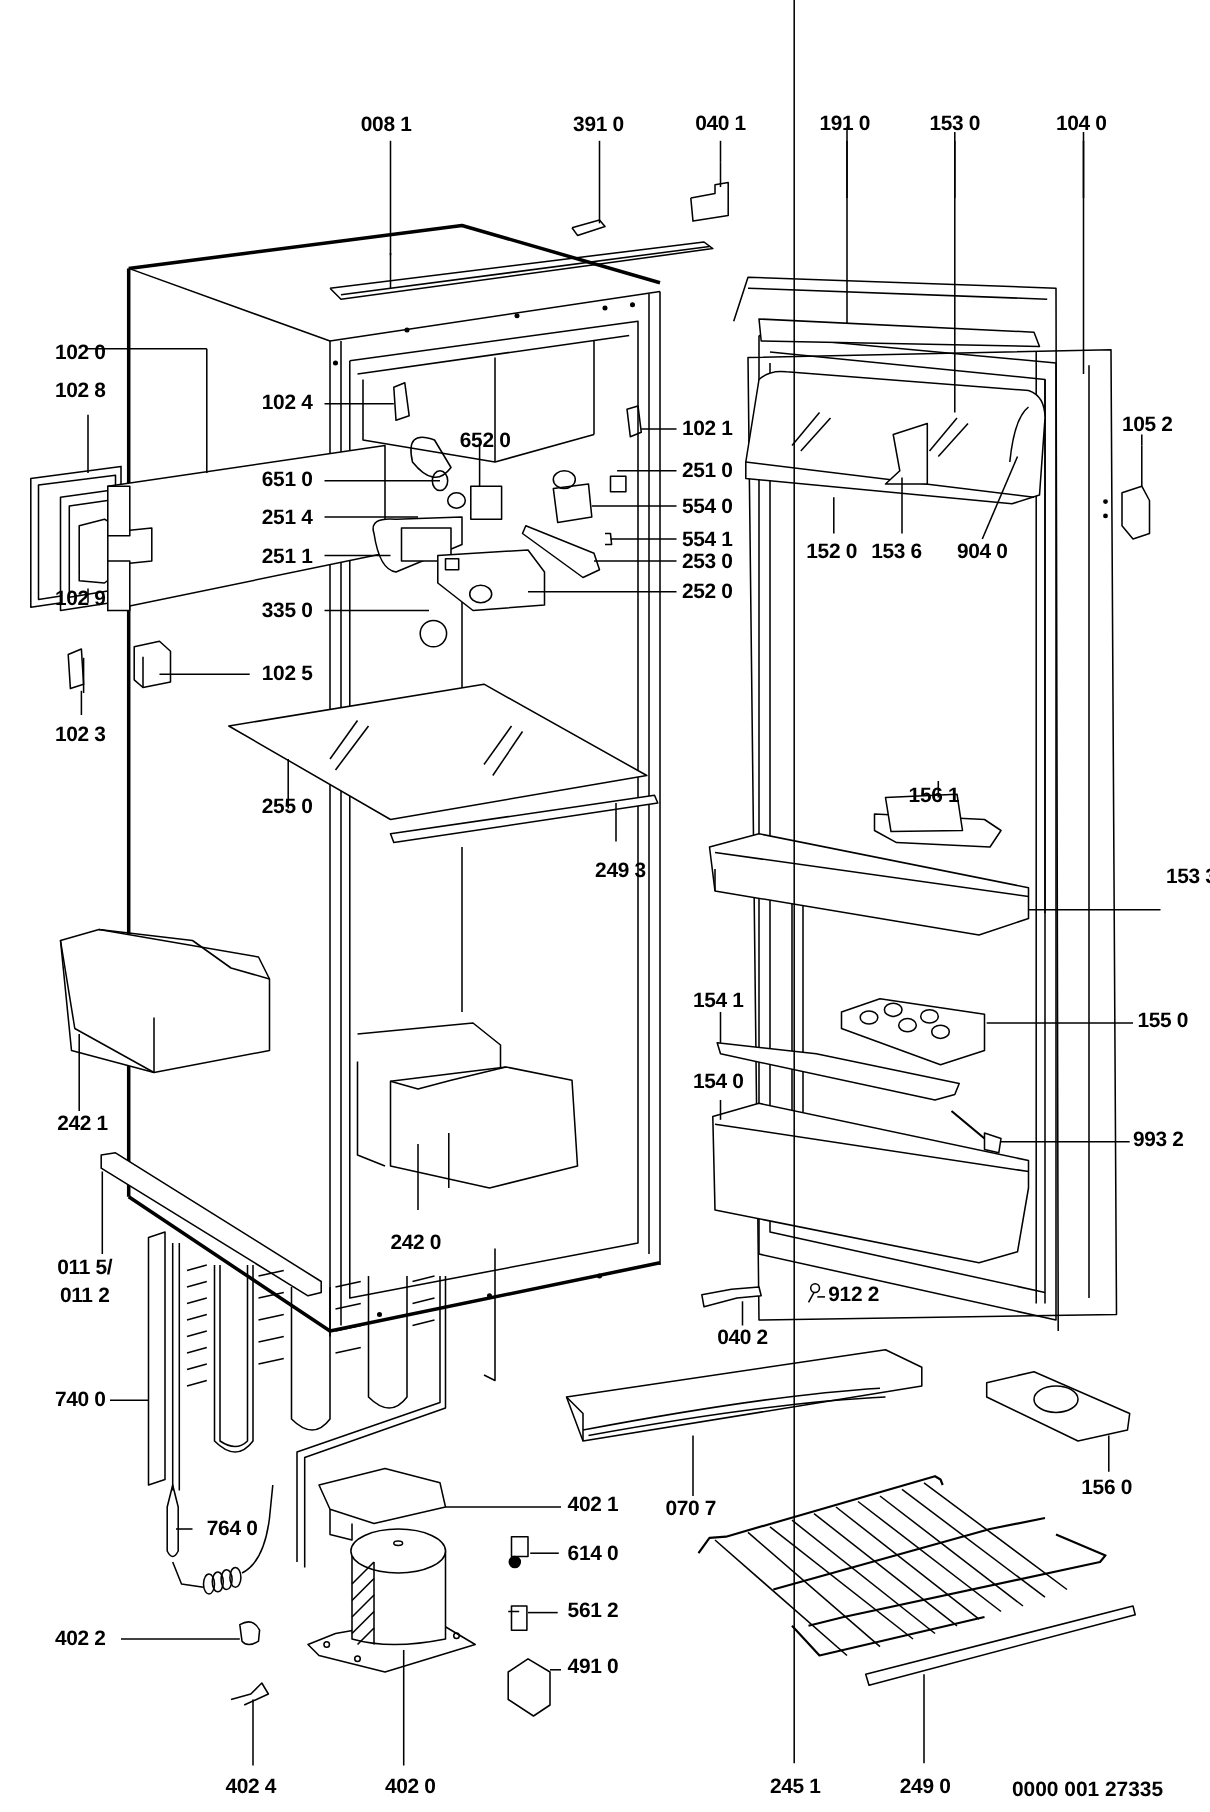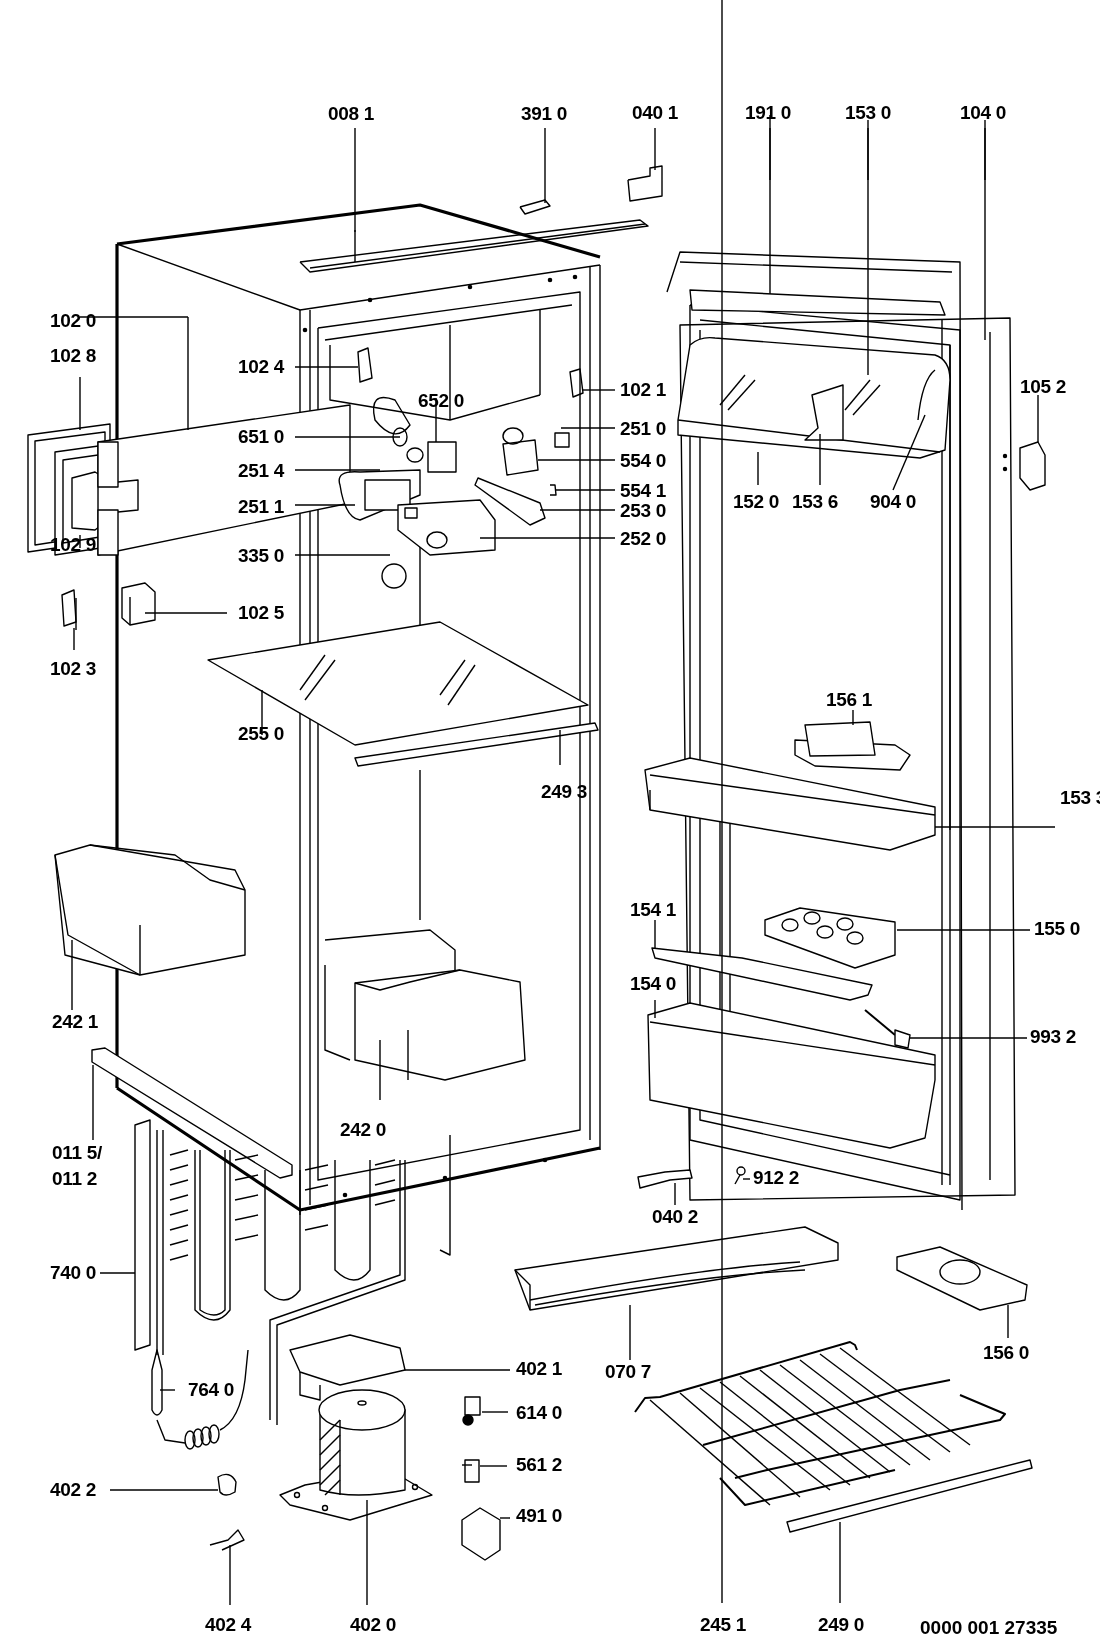--- a/index.html
+++ b/index.html
@@ -2,21 +2,21 @@
 <html><head>
 <meta charset="utf-8">
 <style>
   html, body { margin: 0; padding: 0; background: #ffffff; }
   body { width: 1100px; height: 1647px; position: relative; overflow: hidden;
          font-family: "Liberation Sans", sans-serif; }
   #diagram { position: absolute; left: 0; top: 0; width: 1100px; height: 1647px; }
   .lbl { position: absolute; font-family: "Liberation Sans", sans-serif;
          font-weight: bold; font-size: 19px; color: #000; white-space: nowrap;
          letter-spacing: -0.3px; line-height: 1; cursor: pointer; }
-  .lbl.two { line-height: 1.35; }
+  .lbl.two { line-height: 1.35; text-align: center; }
   .docno { position: absolute; font-family: "Liberation Sans", sans-serif;
            font-weight: bold; font-size: 19px; color: #000; white-space: nowrap; }
   svg line, svg path, svg polyline, svg polygon, svg rect, svg ellipse, svg circle {
     fill: none; stroke: #000; stroke-width: 1.4; stroke-linejoin: round; }
   .thick { stroke-width: 3.2 !important; }
   .med { stroke-width: 2 !important; }
   .fillw { fill: #fff !important; }
   .fillk { fill: #000 !important; }
   .hatch { stroke-width: 1.1 !important; }
 </style>
@@ -452,29 +452,29 @@
 <span class="lbl" style="left:620px;top:529px">252 0</span>
 <span class="lbl" style="left:733px;top:492px">152 0</span>
 <span class="lbl" style="left:792px;top:492px">153 6</span>
 <span class="lbl" style="left:870px;top:492px">904 0</span>
 <span class="lbl" style="left:50px;top:535px">102 9</span>
 <span class="lbl" style="left:238px;top:546px">335 0</span>
 <span class="lbl" style="left:238px;top:603px">102 5</span>
 <span class="lbl" style="left:50px;top:659px">102 3</span>
 
 <span class="lbl" style="left:238px;top:724px">255 0</span>
-<span class="lbl" style="left:826px;top:690px">156 1</span>
+<span class="lbl" style="left:826px;top:714px">156 1</span>
 <span class="lbl" style="left:541px;top:782px">249 3</span>
 <span class="lbl" style="left:1060px;top:788px">153 3</span>
 <span class="lbl" style="left:630px;top:900px">154 1</span>
 <span class="lbl" style="left:1034px;top:919px">155 0</span>
 <span class="lbl" style="left:630px;top:974px">154 0</span>
 <span class="lbl" style="left:52px;top:1012px">242 1</span>
 <span class="lbl" style="left:1030px;top:1027px">993 2</span>
-<span class="lbl" style="left:340px;top:1120px">242 0</span>
+<span class="lbl" style="left:355px;top:1120px">242 0</span>
 <span class="lbl two" style="left:52px;top:1140px;white-space:pre">011 5/
 011 2</span>
 <span class="lbl" style="left:753px;top:1168px">912 2</span>
 <span class="lbl" style="left:652px;top:1207px">040 2</span>
 
 <span class="lbl" style="left:50px;top:1263px">740 0</span>
 <span class="lbl" style="left:983px;top:1343px">156 0</span>
 <span class="lbl" style="left:516px;top:1359px">402 1</span>
 <span class="lbl" style="left:605px;top:1362px">070 7</span>
 <span class="lbl" style="left:188px;top:1380px">764 0</span>

